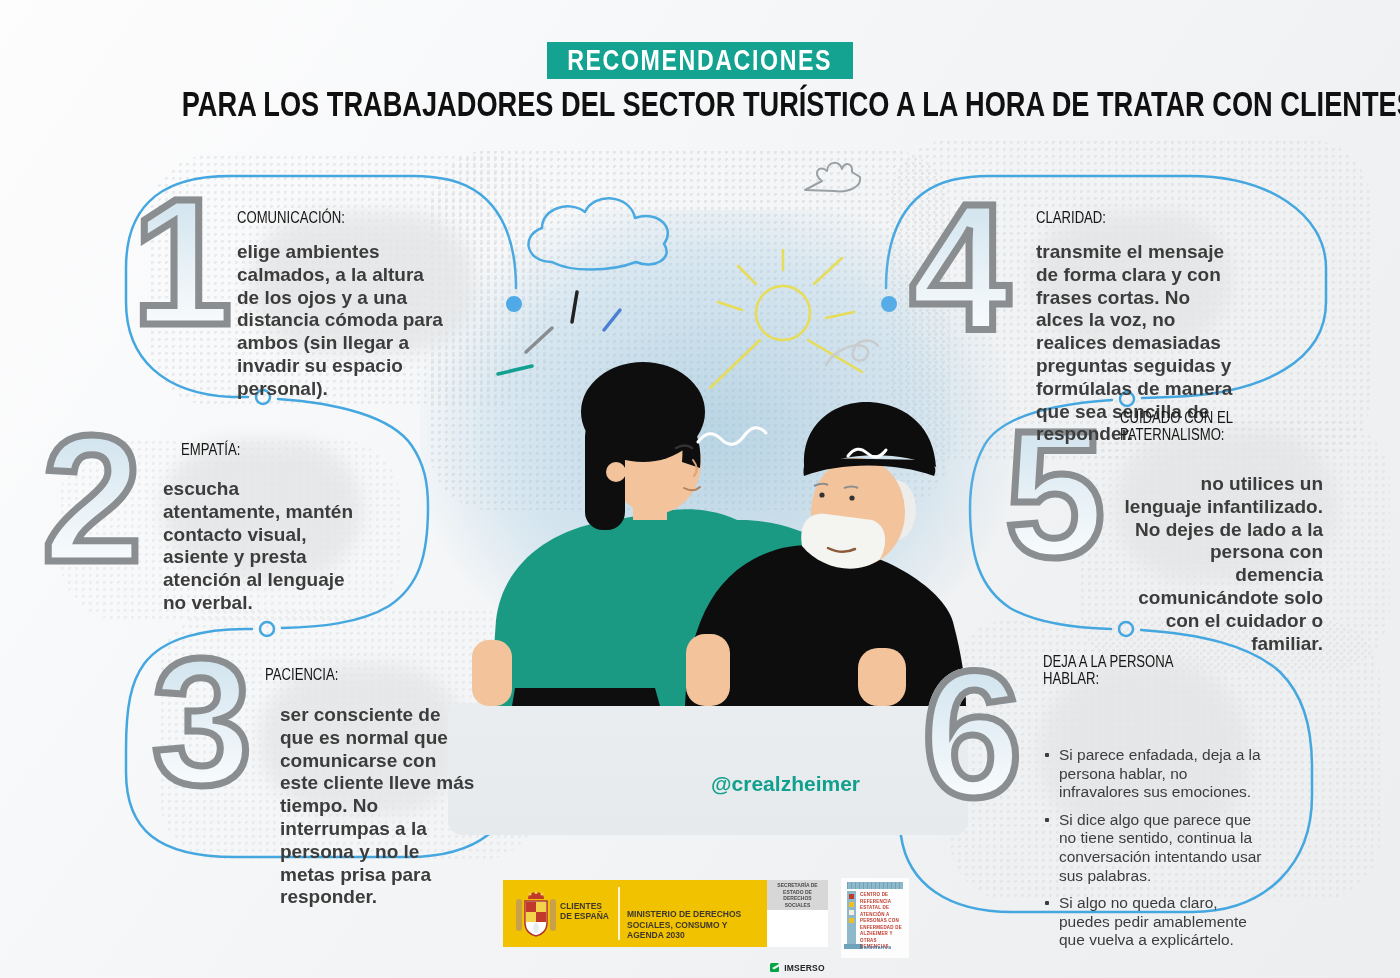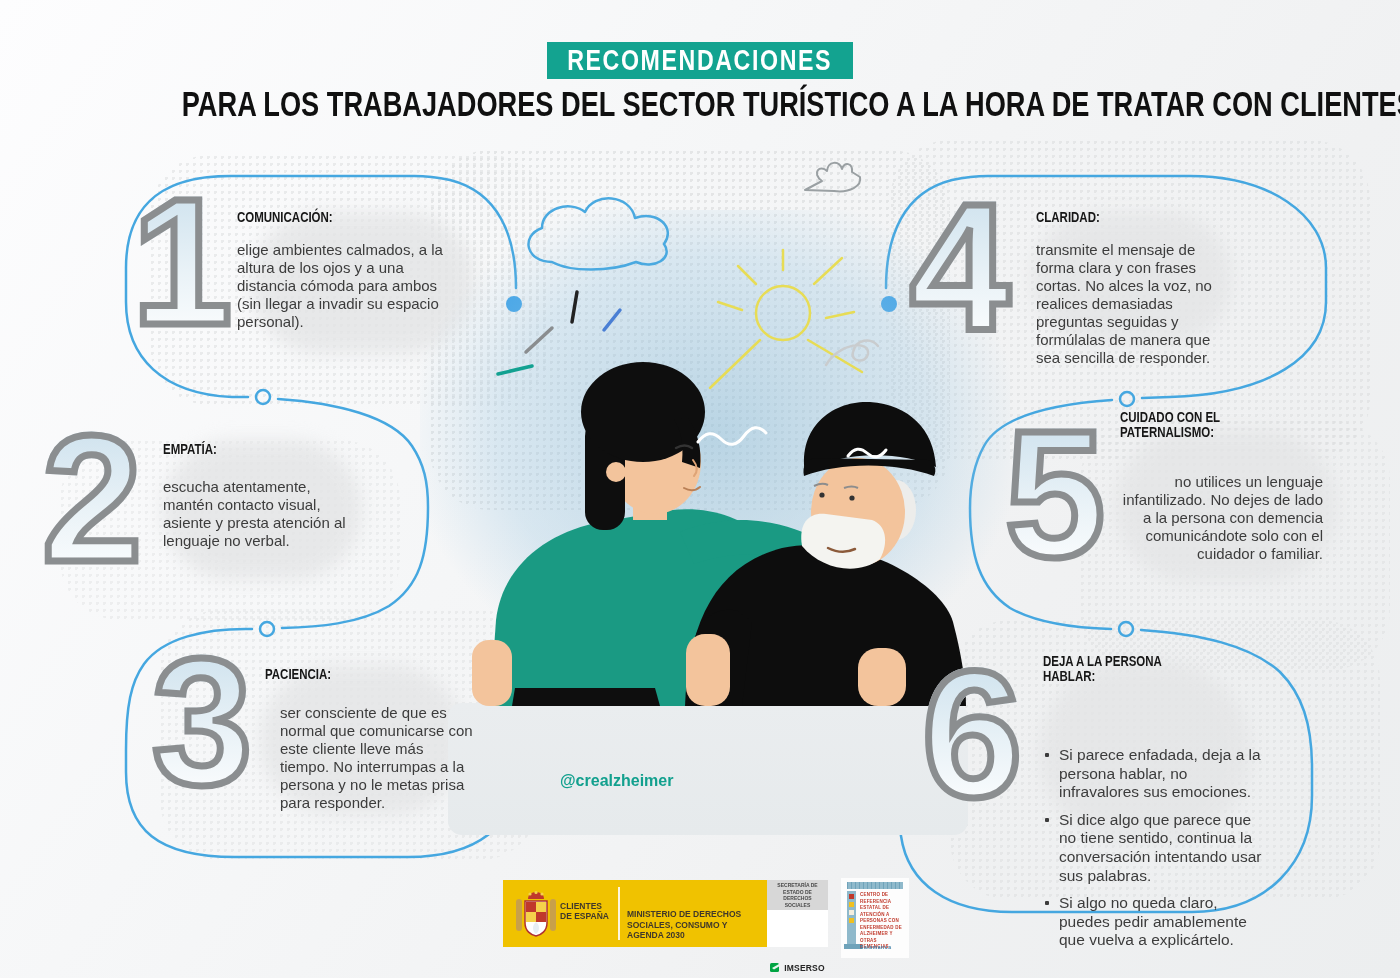--- a/index.html
+++ b/index.html
@@ -16,36 +16,36 @@
   .main-title{position:absolute;left:0;top:84px;width:1400px;text-align:center;color:#101010;
     font-weight:bold;font-size:34px;}
   .main-title span{display:inline-block;transform:scale(.8,1.05);white-space:nowrap;}
   
   .num{position:absolute;font-weight:bold;font-size:180px;line-height:1;
     -webkit-text-stroke:7px #8b8e90;
     background:linear-gradient(180deg,#c9dfec 0%,#e9f2f7 55%,#ffffff 100%);
     -webkit-background-clip:text;background-clip:text;color:transparent;
     -webkit-text-fill-color:transparent;}
   
-  .sec-h{position:absolute;color:#161616;font-weight:bold;font-size:14px;line-height:1.05;}
+  .sec-h{position:absolute;color:#161616;font-weight:normal;font-size:16px;line-height:1.05;}
   .sec-h .cond{display:inline-block;transform:scaleX(.82);transform-origin:0 50%;white-space:nowrap;}
   .sec-h.wrap{white-space:normal;}
   .sec-h.wrap .cond{white-space:normal;}
-  .sec-b{position:absolute;color:#3c3c3c;font-size:15px;line-height:1.2;}
+  .sec-b{position:absolute;color:#3c3c3c;font-size:19px;line-height:1.2;font-weight:bold;}
   .bullets{position:absolute;margin:0;padding:0;list-style:none;color:#3c3c3c;font-size:15.5px;line-height:1.2;}
   .bullets li{position:relative;padding-left:16px;margin-bottom:9px;}
   .bullets li::before{content:"";position:absolute;left:2px;top:7px;width:4px;height:4px;background:#3c3c3c;border-radius:1px;}
   
   .pill{position:absolute;background:#e4e5e6;border-radius:130px;filter:blur(9px);opacity:.8;pointer-events:none;}
   
   .blob{position:absolute;left:420px;top:210px;width:590px;height:470px;pointer-events:none;
     background:radial-gradient(ellipse at 50% 48%,rgba(137,186,214,.55) 0%,rgba(155,199,226,.32) 52%,rgba(170,210,232,0) 74%);}
   .table{position:absolute;left:448px;top:703px;width:520px;height:132px;border-radius:14px;
     background:linear-gradient(180deg,#eaedef 0%,#e6eaec 100%);}
-  .handle{position:absolute;left:560px;top:772px;width:300px;text-align:left;color:#12a08e;font-weight:bold;font-size:16px;}
+  .handle{position:absolute;left:560px;top:772px;width:300px;text-align:right;color:#12a08e;font-weight:bold;font-size:21px;}
   svg{display:block;}
   .abs{position:absolute;}
   
   .gov-box{position:absolute;left:503px;top:880px;width:264px;height:67px;background:#f0c200;}
   .gov-divider{position:absolute;left:115px;top:7px;width:2px;height:53px;background:#fdf6dd;}
   .gov-text{position:absolute;left:57px;top:21px;width:56px;font-size:8.5px;font-weight:bold;color:#40382a;line-height:1.2;}
   .min-text{position:absolute;left:124px;top:29px;width:134px;font-size:8.5px;font-weight:bold;color:#40382a;line-height:1.25;}
   .sec-box{position:absolute;left:767px;top:880px;width:61px;height:67px;background:#fff;}
   .sec-top{position:absolute;left:0;top:0;width:61px;height:30px;background:#d7d7d7;display:flex;align-items:center;justify-content:center;}
   .sec-top span{font-size:5px;font-weight:bold;color:#4a4a4a;text-align:center;line-height:1.3;width:52px;}
@@ -181,21 +181,21 @@
   <div class="num" style="left:132px;top:172px;">1</div>
   <div class="num" style="left:42px;top:409px;">2</div>
   <div class="num" style="left:152px;top:632px;">3</div>
   <div class="num" style="left:910px;top:177px;">4</div>
   <div class="num" style="left:1005px;top:404px;">5</div>
   <div class="num" style="left:922px;top:644px;">6</div>
 
   <div class="sec-h" style="left:237px;top:210px;"><span class="cond">COMUNICACIÓN:</span></div>
   <div class="sec-b" style="left:237px;top:241px;width:206px;">elige ambientes calmados, a la altura de los ojos y a una distancia cómoda para ambos (sin llegar a invadir su espacio personal).</div>
 
-  <div class="sec-h" style="left:163px;top:442px;text-align:right;"><span class="cond">EMPATÍA:</span></div>
+  <div class="sec-h" style="left:181px;top:442px;text-align:right;"><span class="cond">EMPATÍA:</span></div>
   <div class="sec-b" style="left:163px;top:478px;width:196px;">escucha atentamente, mantén contacto visual, asiente y presta atención al lenguaje no verbal.</div>
 
   <div class="sec-h" style="left:265px;top:667px;"><span class="cond">PACIENCIA:</span></div>
   <div class="sec-b" style="left:280px;top:704px;width:196px;">ser consciente de que es normal que comunicarse con este cliente lleve más tiempo. No interrumpas a la persona y no le metas prisa para responder.</div>
 
   <div class="sec-h" style="left:1036px;top:210px;"><span class="cond">CLARIDAD:</span></div>
   <div class="sec-b" style="left:1036px;top:241px;width:200px;">transmite el mensaje de forma clara y con frases cortas. No alces la voz, no realices demasiadas preguntas seguidas y formúlalas de manera que sea sencilla de responder.</div>
 
   <div class="sec-h wrap" style="left:1120px;top:410px;width:176px;"><span class="cond">CUIDADO CON EL PATERNALISMO:</span></div>
   <div class="sec-b" style="left:1119px;top:473px;width:204px;text-align:right;">no utilices un lenguaje infantilizado. No dejes de lado a la persona con demencia comunicándote solo con el cuidador o familiar.</div>

